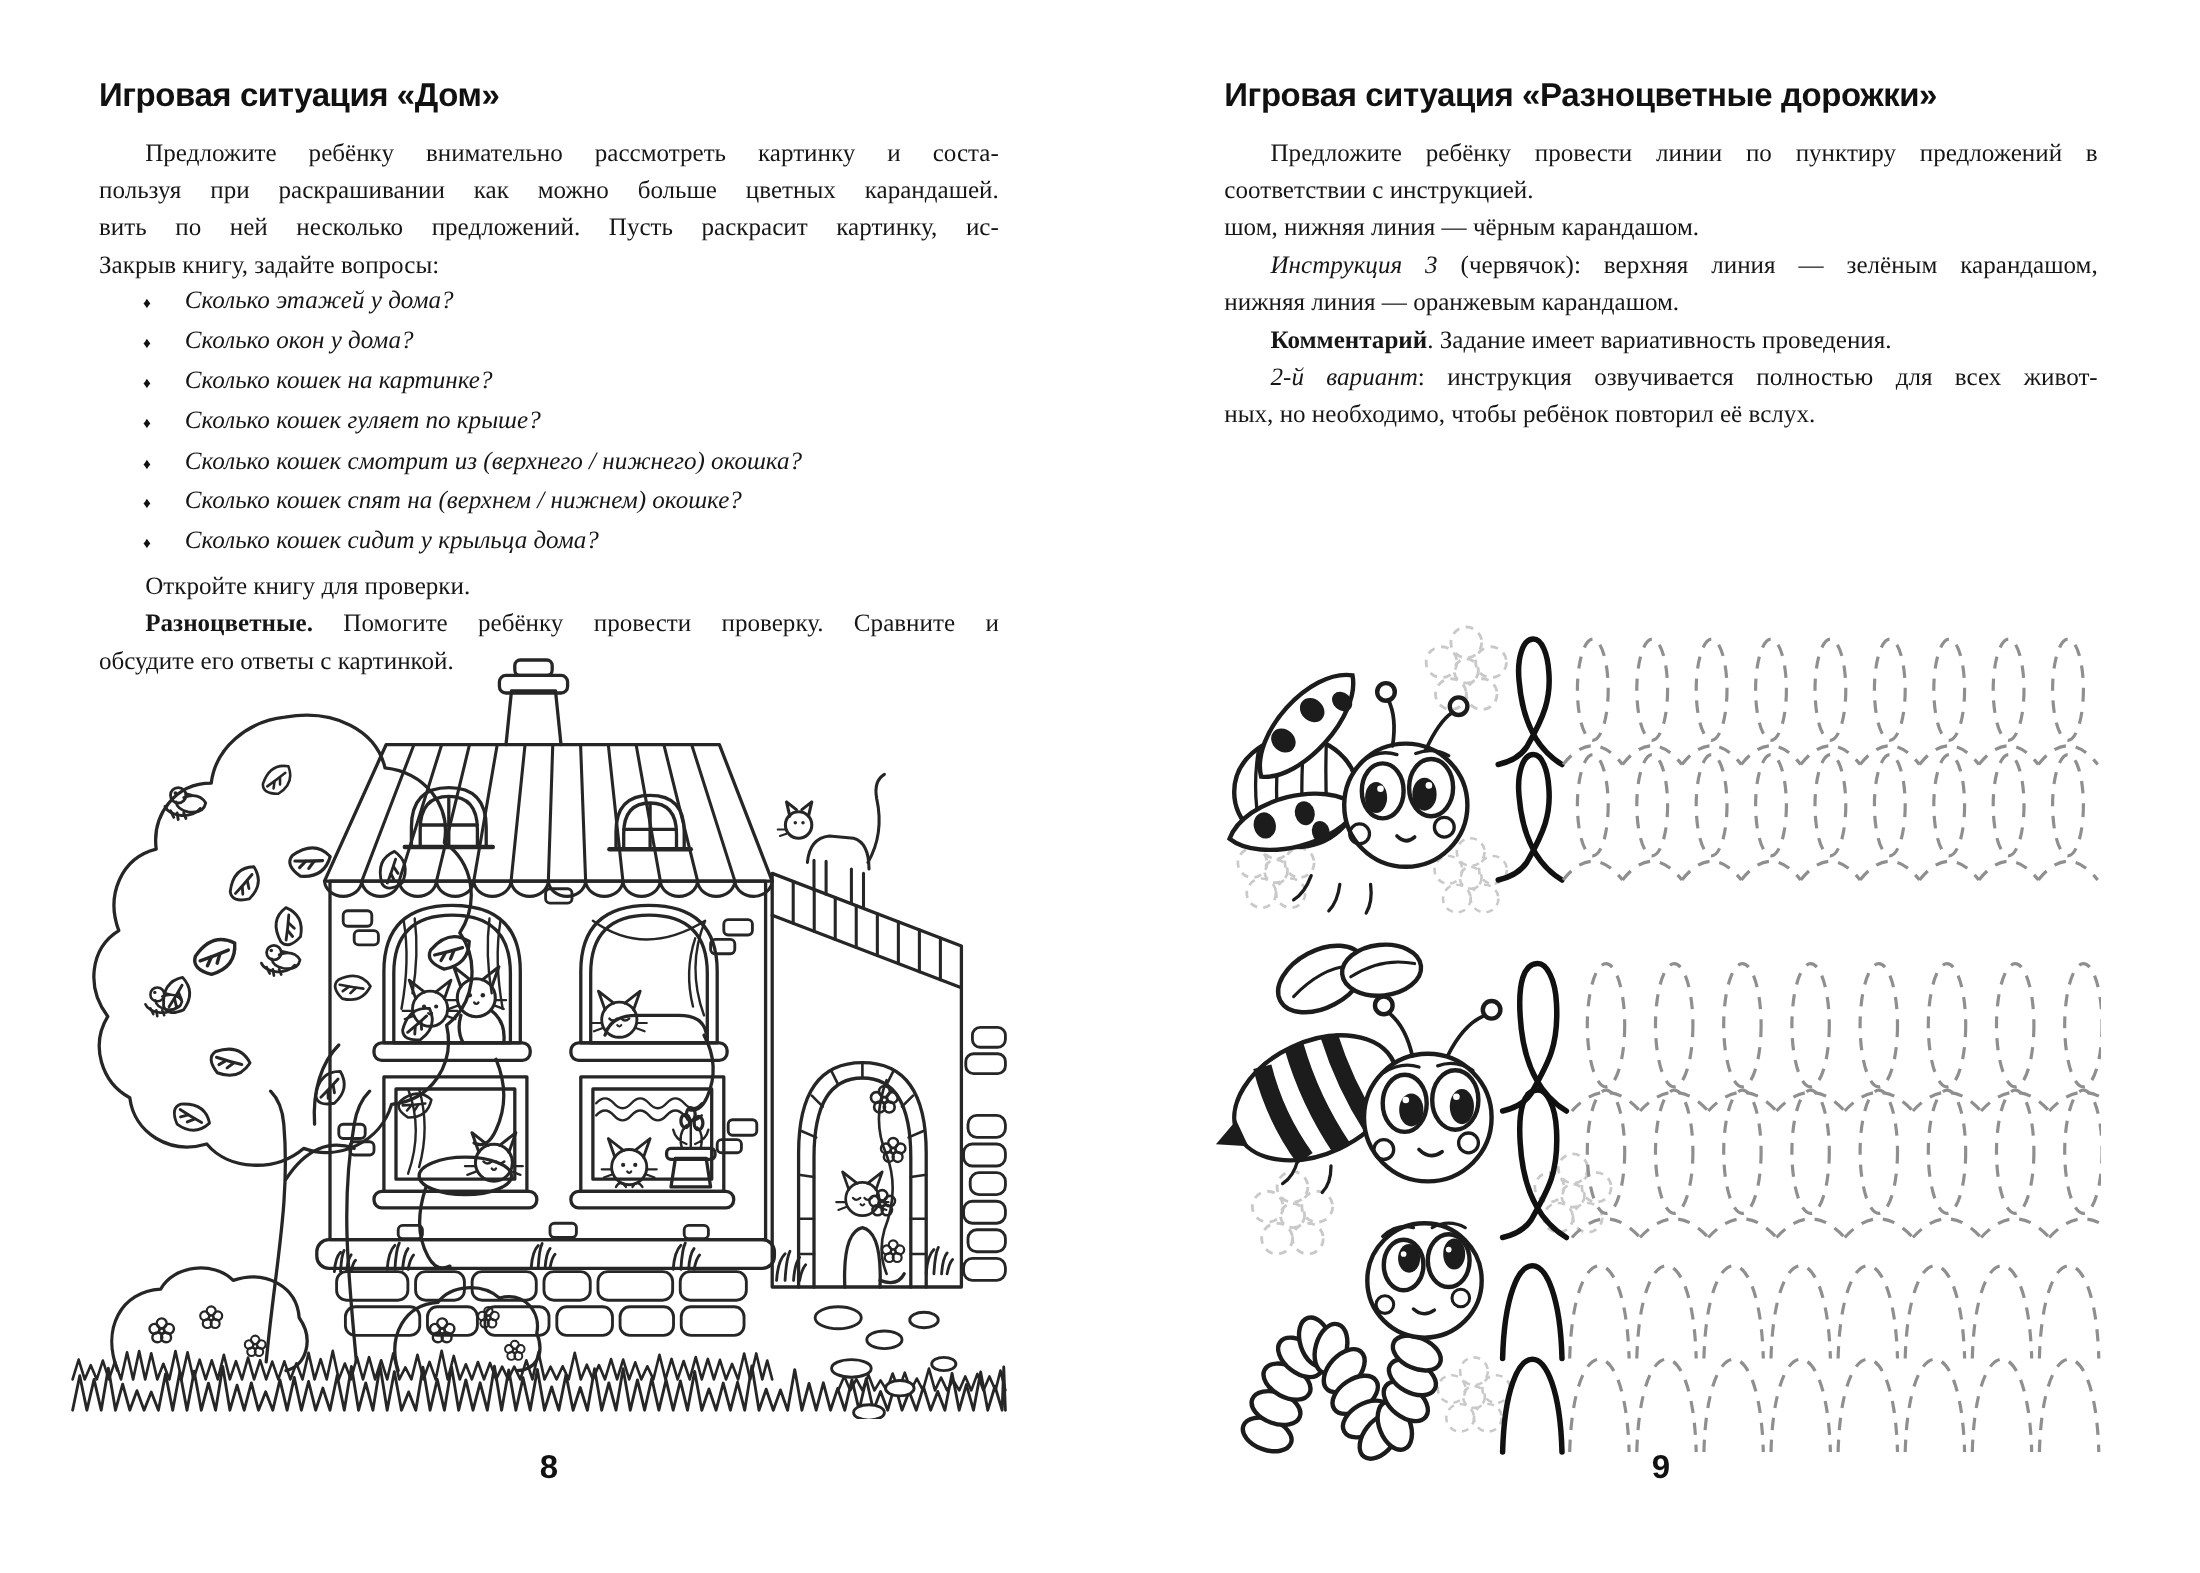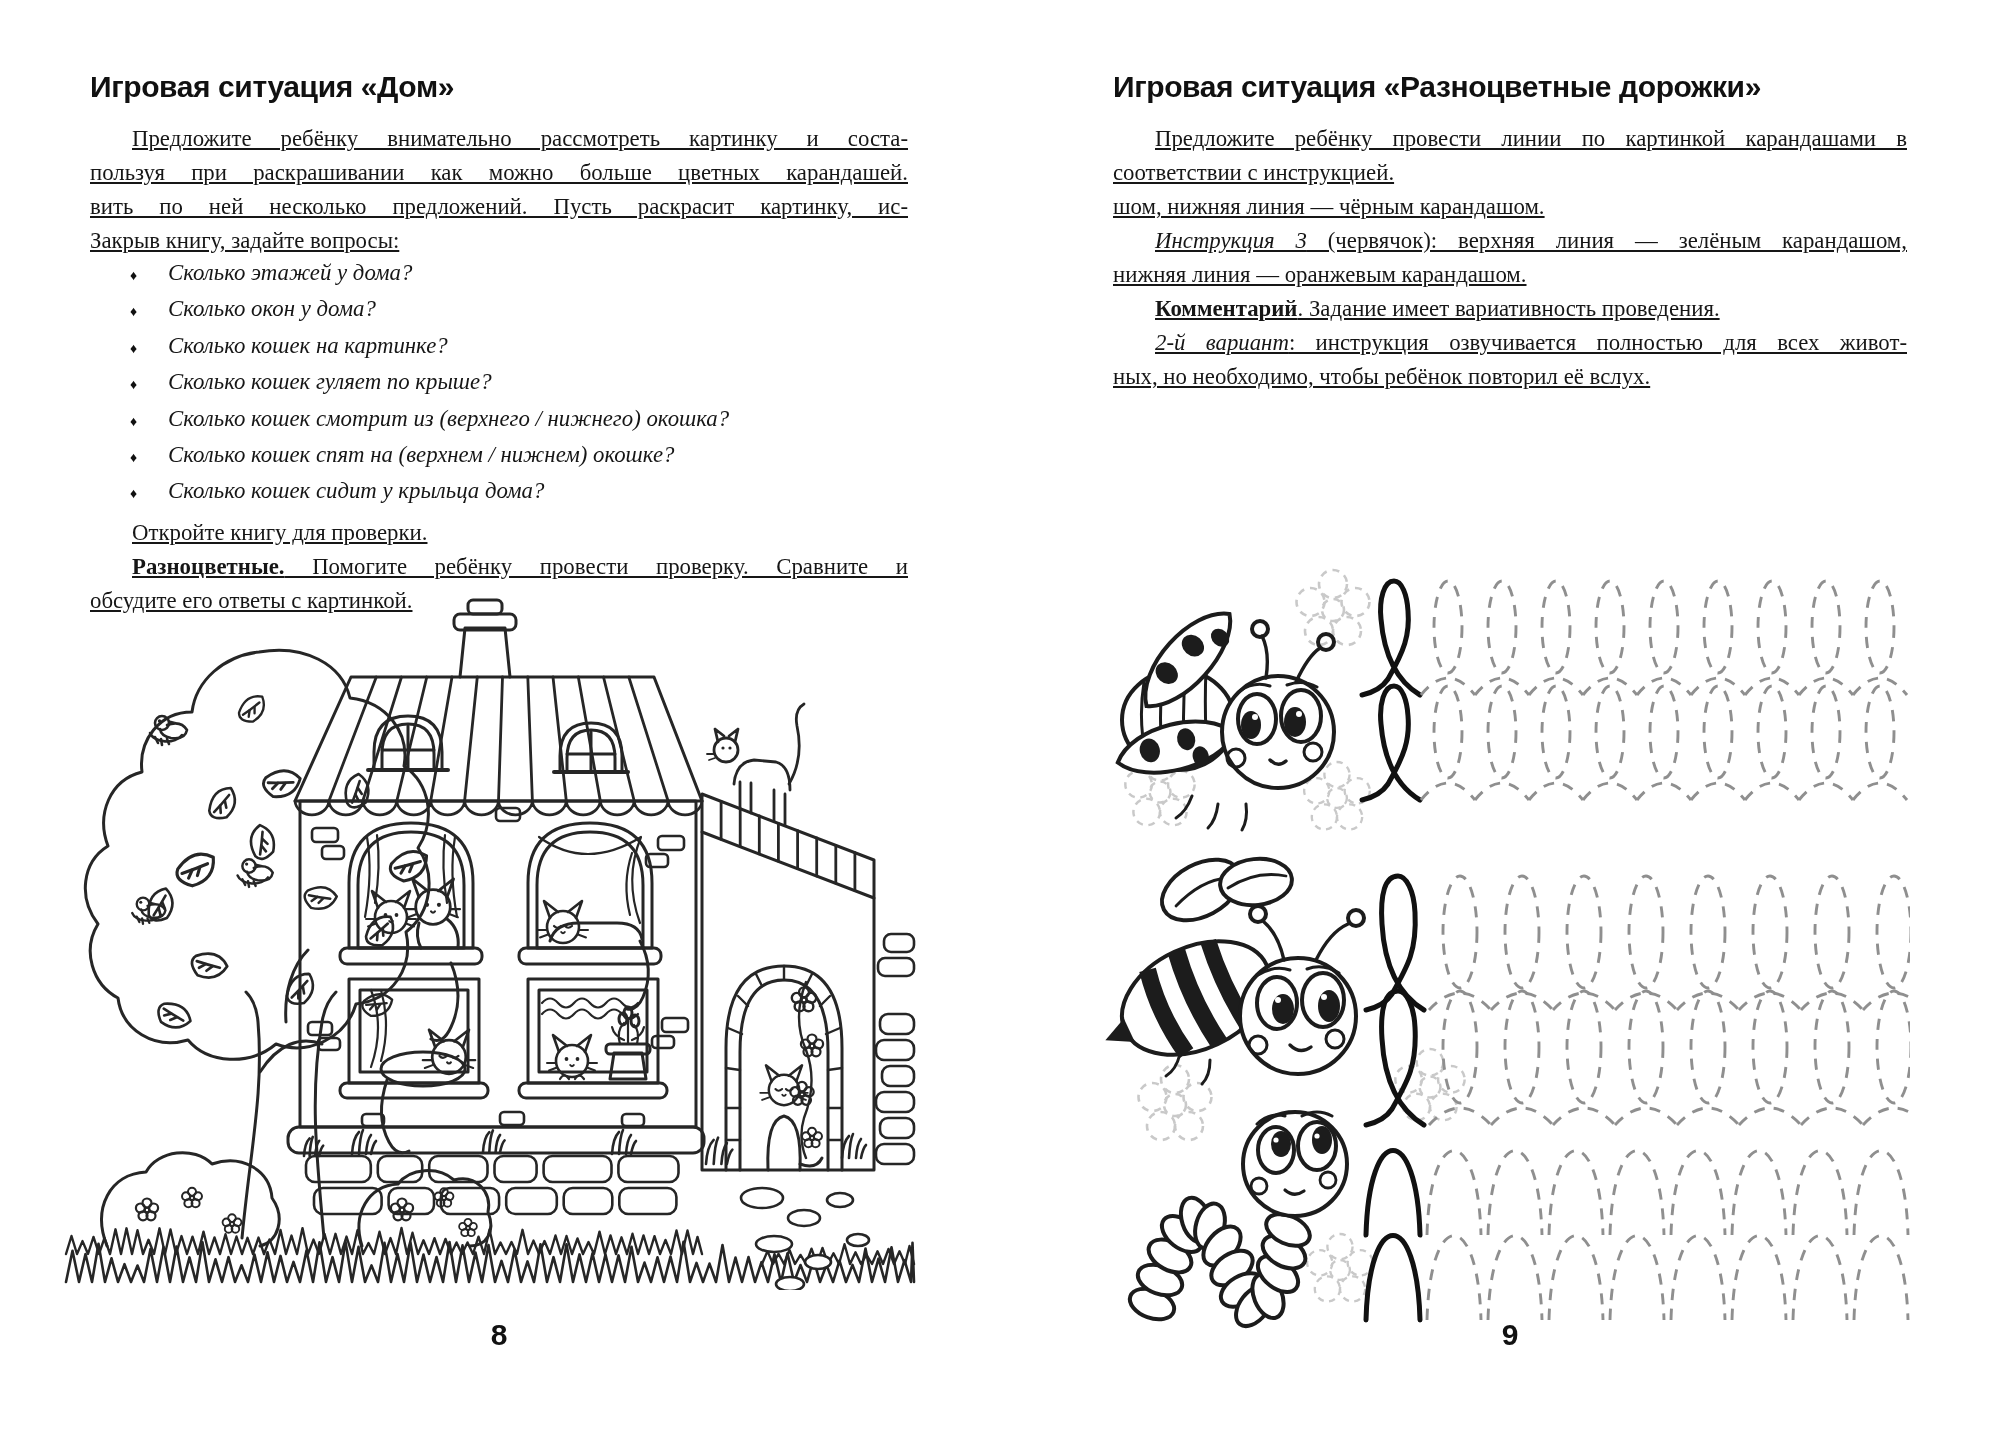--- a/index.html
+++ b/index.html
@@ -12,21 +12,21 @@
   #pageL{left:90px;width:818px;}
   #pageR{left:1113px;width:794px;}
   .ptitle{
     position:absolute;top:70px;left:0;margin:0;
     font-family:"Liberation Sans","DejaVu Sans",sans-serif;
     font-weight:700;font-size:30px;letter-spacing:-0.4px;color:#111;
     white-space:nowrap;
   }
   .textblock{position:absolute;top:122px;left:0;right:0;font-size:22.8px;}
   .para{margin:0;padding:0;}
-  .line{display:block;line-height:34px;text-decoration:underline;}
+  .line{display:block;line-height:34px;}
   .j{text-align:justify;text-align-last:justify;}
   .ind{text-indent:42px;}
   .lead-b{font-weight:700;margin-top:32px;}
   .lead-i{font-style:italic;}
   #qlist{list-style:none;margin:2px 0 1px 0;padding:0 0 0 40px;}
   .q{display:flex;align-items:baseline;height:36.4px;font-style:italic;}
   .bullet{width:38px;flex:none;font-size:14px;font-style:normal;color:#111;}
   .art{position:absolute;}
   #houseArt{left:-28px;top:598px;width:856px;height:692px;}
   #traceArt{left:-13px;top:552px;width:810px;height:780px;}
@@ -363,21 +363,21 @@
   </div>
 
   <div class="pnum">8</div>
 </section>
 
 <section class="page" id="pageR">
   <h1 class="ptitle">Игровая ситуация «Разноцветные дорожки»</h1>
 
   <div class="textblock">
     <p class="para">
-      <span class="line j ind">Предложите ребёнку провести линии по картинкой карандашами в</span>
+      <span class="line j ind">Предложите ребёнку провести линии по пунктиру предложений в</span>
       <span class="line">соответствии с инструкцией.</span>
     </p>
     <p class="para">
       <span class="line">шом, нижняя линия — чёрным карандашом.</span>
     </p>
     <p class="para">
       <span class="line j ind"><i class="lead-i">Инструкция 3</i><span> (червячок): верхняя линия — зелёным карандашом,</span></span>
       <span class="line">нижняя линия — оранжевым карандашом.</span>
     </p>
     <p class="para">

